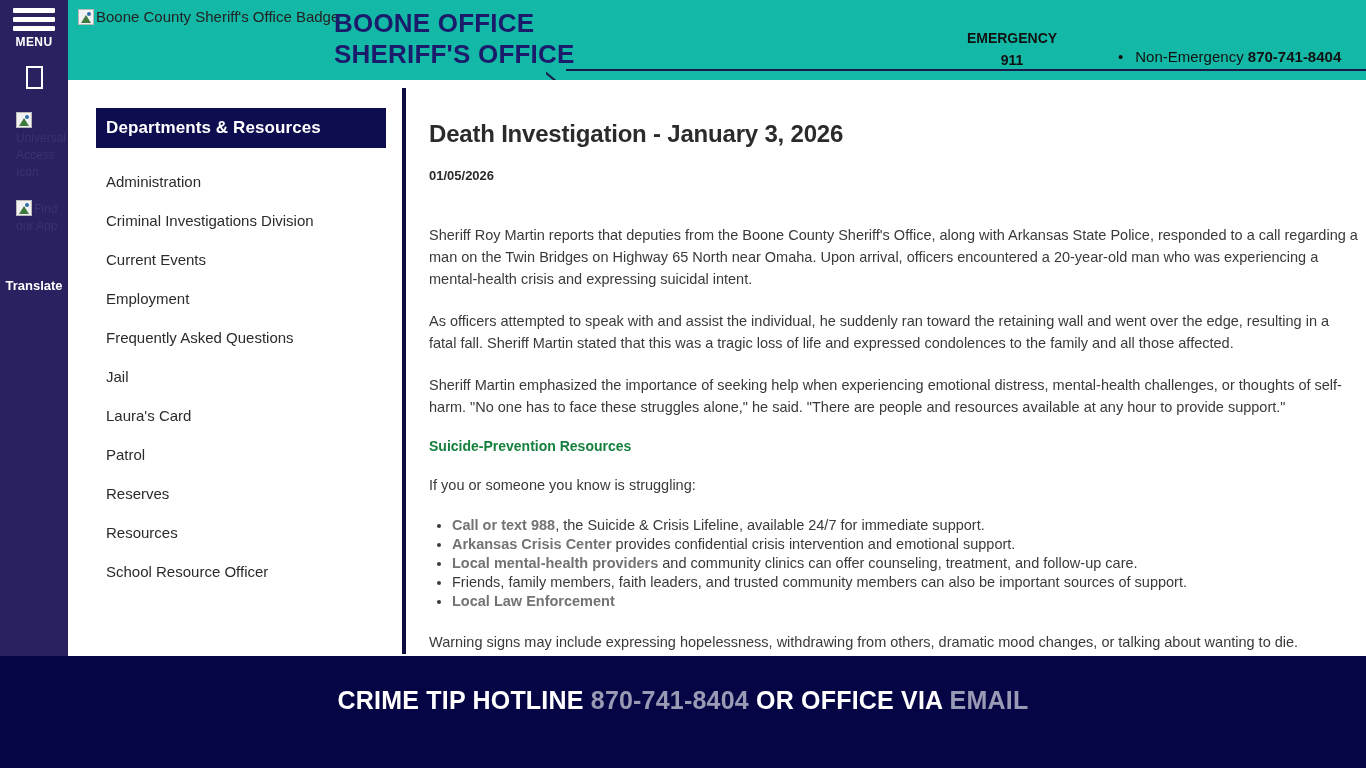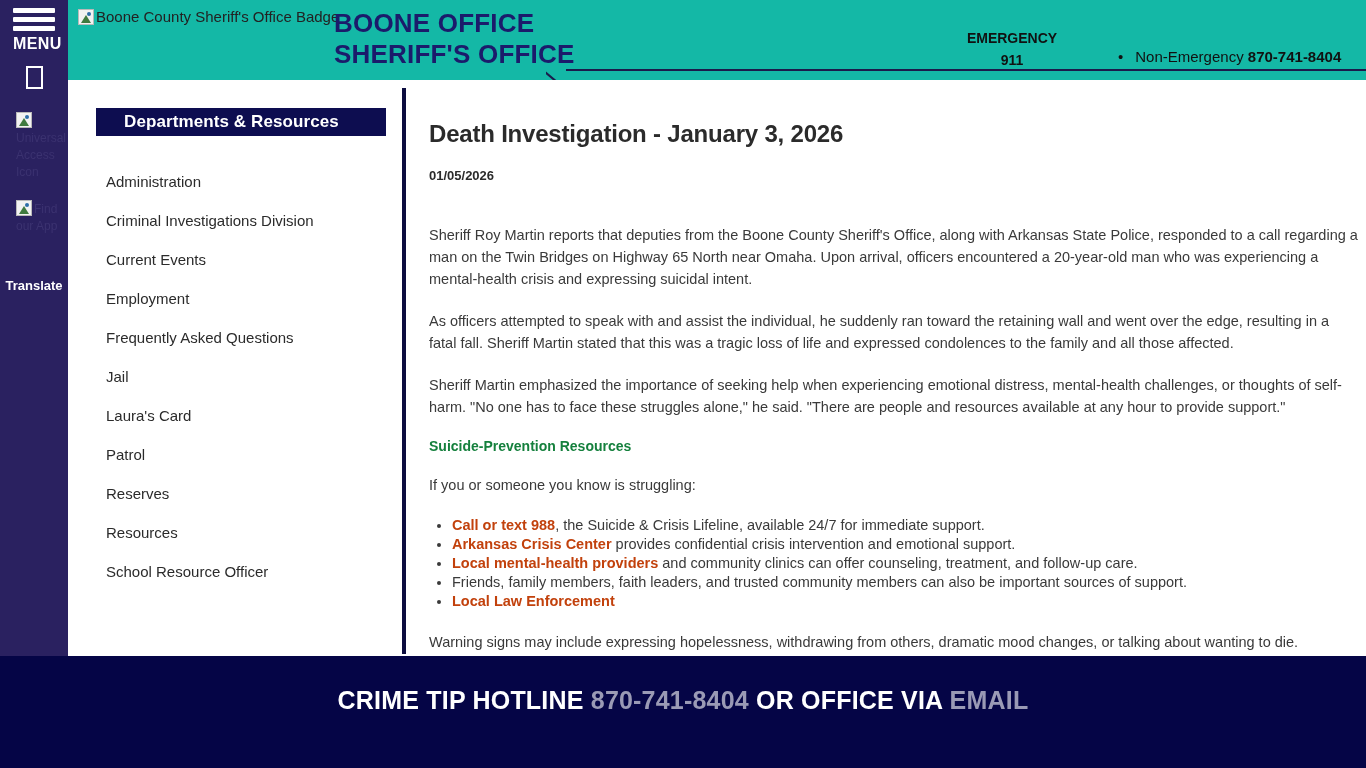--- a/index.html
+++ b/index.html
@@ -17,21 +17,21 @@
     position: absolute; left: 0; top: 0;
     width: 68px; height: 656px;
     background: #2a2160;
     color: #fff;
     z-index: 5;
   }
   .rail-burger { position:absolute; left:13px; top:8px; width:42px; }
   .burger-bars { width:42px; }
   .burger-bars i { display:block; height:5px; background:#fff; margin-bottom:4px; border-radius:1px; }
   .rail-burger-label {
-    font-size: 16px; font-weight: bold; letter-spacing: .4px;
+    font-size: 12px; font-weight: bold; letter-spacing: .4px;
     color: #fff; text-align: center; margin-top: 1px;
   }
   .rail-doc {
     position:absolute; left:26px; top:66px;
     width:17px; height:23px; border:2px solid #ffffff;
   }
   .rail-brokenimg {
     position: absolute; left: 16px;
     width: 54px;
     color: #3b3270;
@@ -98,24 +98,24 @@
     font-size:15px; color:#222; line-height:17px; width:460px;
   }
 
   
   .content-band {
     position:absolute; left:68px; top:80px; width:1298px; height:576px;
     background:#ffffff;
   }
   .nav-col { position:absolute; left:0; top:0; width:336px; height:576px; }
   .nav-head {
-    position:absolute; left:28px; top:28px; width:290px; height:28px;
+    position:absolute; left:28px; top:28px; width:290px; height:40px;
     background:#0d0d50; color:#ffffff;
     font-size:17px; font-weight:bold; letter-spacing:.1px;
-    display:flex; align-items:center; padding-left:28px;
+    display:flex; align-items:center; padding-left:10px;
   }
   .nav-list { position:absolute; left:38px; top:82px; width:300px; }
   .nav-item {
     font-size:15px; color:#2b2b2b; line-height:39px; height:39px;
     white-space:nowrap; cursor:pointer;
   }
   .v-divider {
     position:absolute; left:334px; top:8px; width:4px; height:566px; background:#0d0d3f;
   }
 
@@ -131,21 +131,21 @@
   }
   .article p.first { margin-top:41px; }
   .article h3 {
     font-size:14px; font-weight:bold; color:#15803d; margin:8px 0 20px 0;
   }
   .article ul { margin:0 0 20px 0; padding-left:23px; }
   .article li {
     font-size:14.5px; color:#3a3a3a; line-height:19px; margin-bottom:0px;
     list-style: disc;
   }
-  .article li b { color:#c2410c; }
+  .article li b { color:#737373; }
 
   
   .footer {
     position:absolute; left:0; top:656px; width:1366px; height:112px;
     background:#050546;
   }
   .hotline {
     position:absolute; left:0; top:30px; width:1366px; text-align:center;
     font-size:25px; font-weight:bold; color:#ffffff; letter-spacing:.2px;
   }

